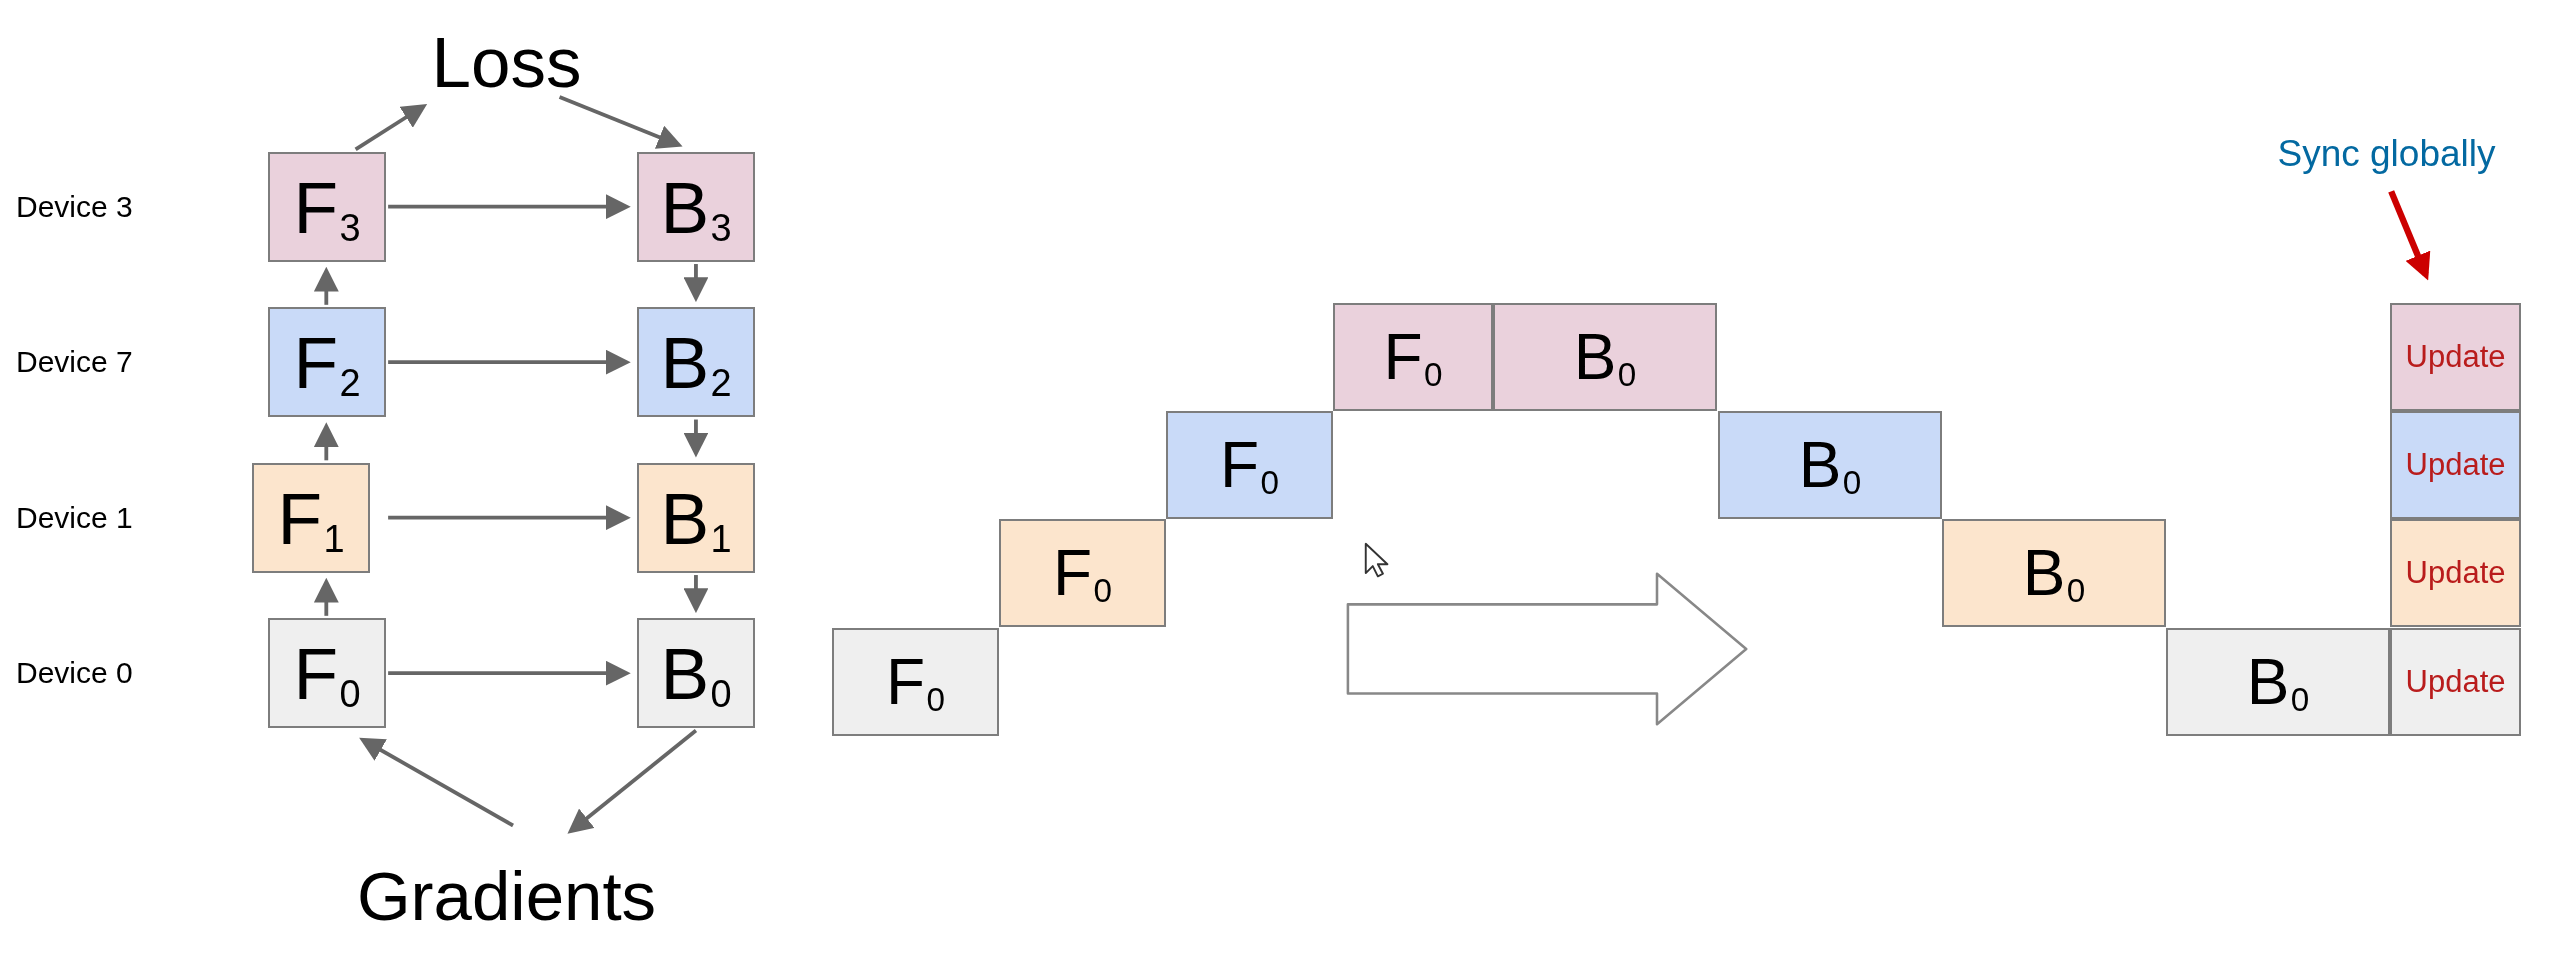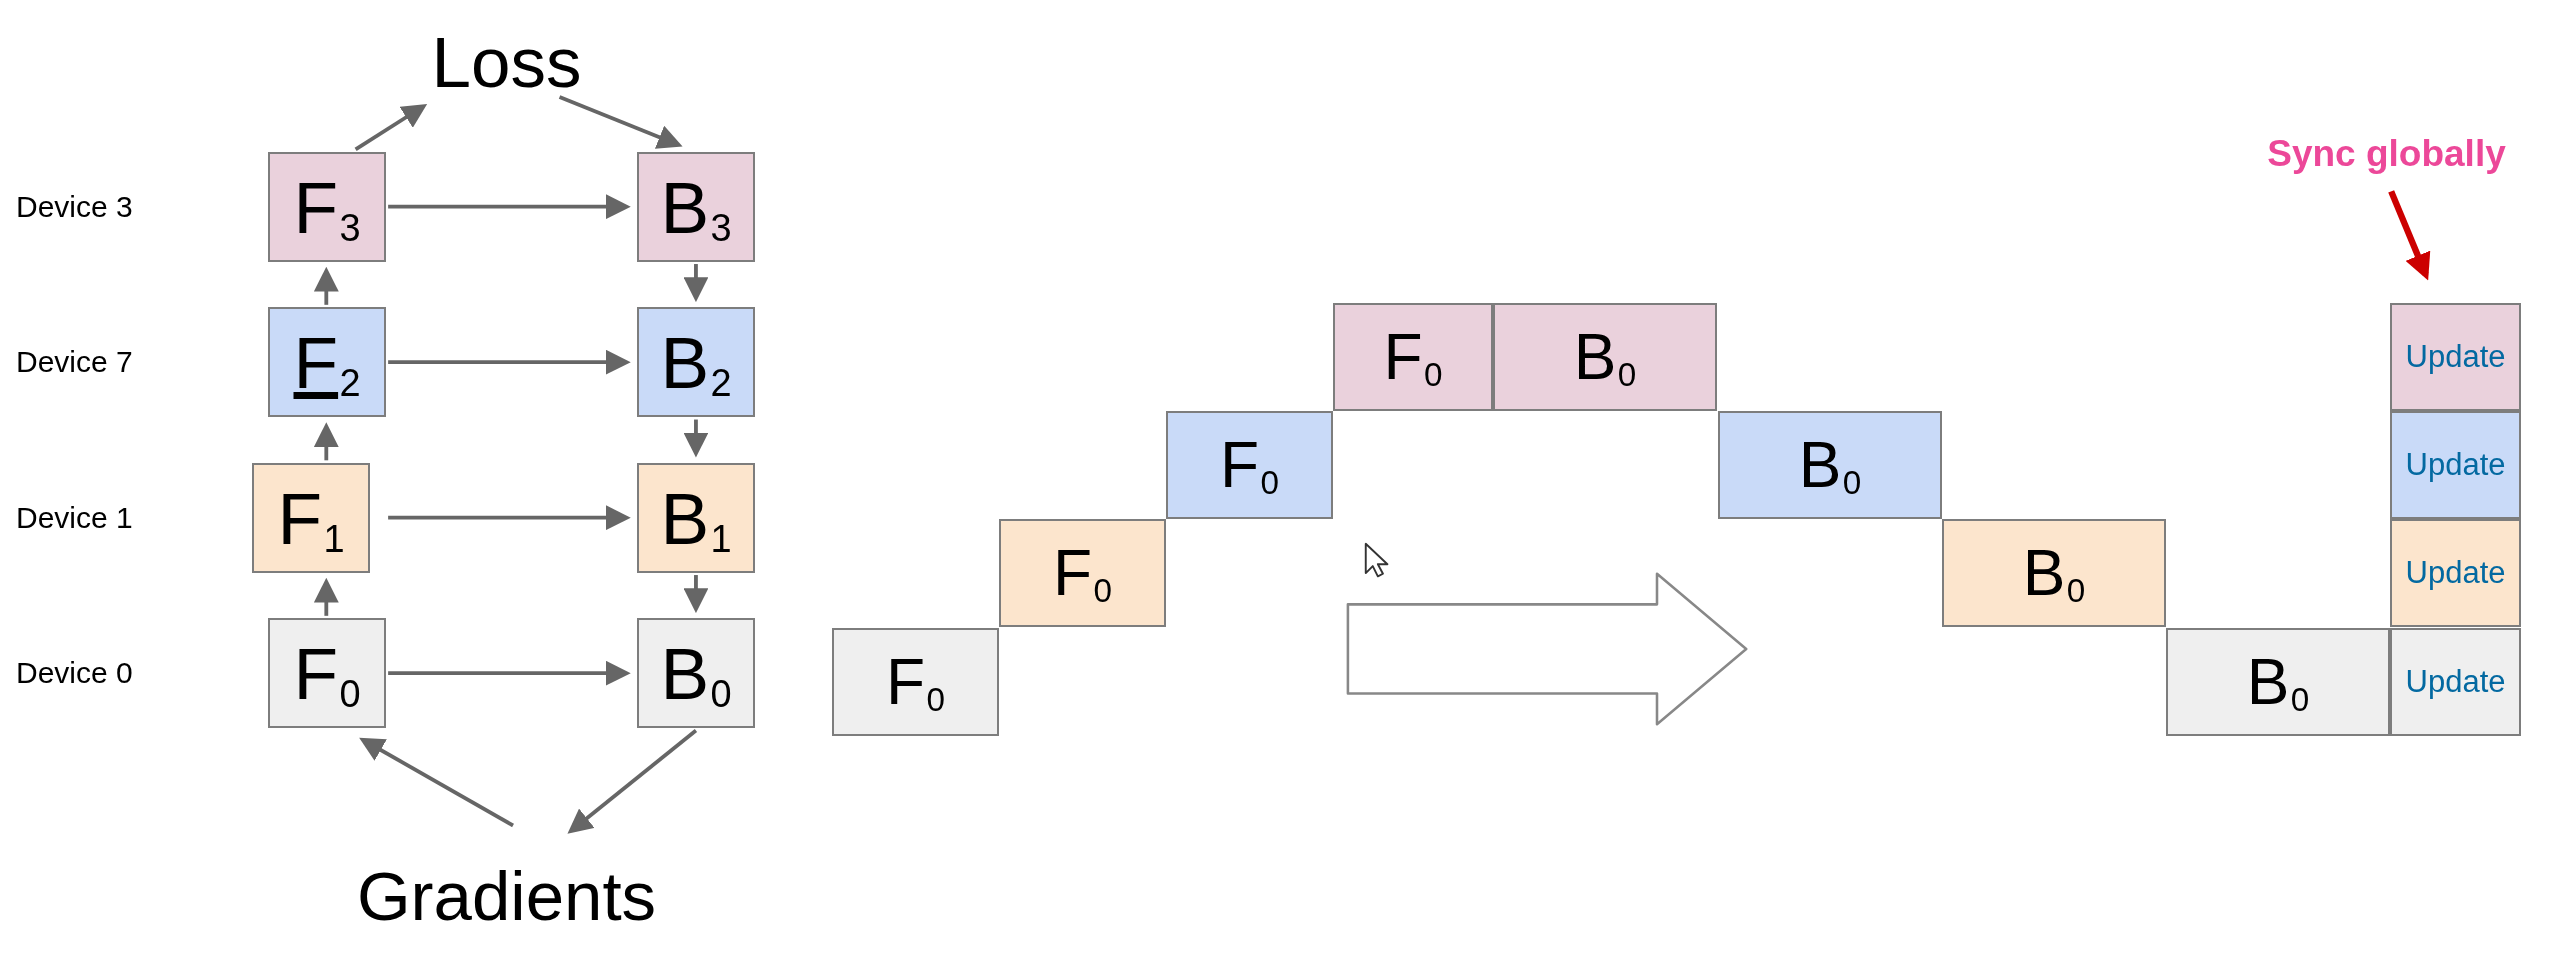--- a/index.html
+++ b/index.html
@@ -6,47 +6,47 @@
   #canvas{
     position:relative;width:2576px;height:978px;background:#ffffff;
     font-family:"Liberation Sans",sans-serif;color:#000;overflow:hidden;
   }
   .box{
     position:absolute;box-sizing:border-box;border:2.5px solid #7d7d7d;
     display:flex;align-items:center;justify-content:center;white-space:nowrap;
   }
   .lbox{width:118px;height:110px;font-size:73px;}
   .tblk{height:108px;font-size:64px;}
-  .upd{height:108px;font-size:31px;color:#0369a1;}
+  .upd{height:108px;font-size:31px;color:#b91c1c;}
   .sb{font-size:0.52em;position:relative;top:0.22em;margin-left:1.3px;}
   .devlabel{
     position:absolute;left:16px;width:178px;height:110px;
     display:flex;align-items:center;font-size:30px;
   }
   .caption{position:absolute;text-align:center;}
   #loss-label{left:379px;top:22px;width:255px;font-size:71px;}
   #gradients-label{left:347px;top:857px;width:319px;font-size:69px;}
   #time-label{left:1364px;top:613px;width:274px;font-size:64px;}
-  #sync-label{left:2227px;top:133px;width:319px;font-size:37px;color:#ec4899;font-weight:bold;}
+  #sync-label{left:2227px;top:133px;width:319px;font-size:37px;color:#0369a1;}
   #arrows{position:absolute;left:0;top:0;pointer-events:none;}
 </style>
 </head>
 <body>
 
 <div id="canvas">
 
   <div class="devlabel" style="top:152px">Device 3</div>
   <div class="devlabel" style="top:307px">Device 7</div>
   <div class="devlabel" style="top:463px">Device 1</div>
   <div class="devlabel" style="top:618px">Device 0</div>
 
   <div class="box lbox" style="left: 268px; top: 152px; background-color: rgb(234, 209, 220);">
     <span><span>F</span><span class="sb">3</span></span>
   </div>
-  <div class="box lbox" style="left: 268px; top: 307px; background-color: rgb(201, 218, 248); text-decoration: underline;">
+  <div class="box lbox" style="left: 268px; top: 307px; background-color: rgb(201, 218, 248);">
     <span><span>F</span><span class="sb">2</span></span>
   </div>
   <div class="box lbox" style="left: 252px; top: 463px; background-color: rgb(252, 229, 205);">
     <span><span>F</span><span class="sb">1</span></span>
   </div>
   <div class="box lbox" style="left: 268px; top: 618px; background-color: rgb(239, 239, 239);">
     <span><span>F</span><span class="sb">0</span></span>
   </div>
 
   <div class="box lbox" style="left: 637px; top: 152px; background-color: rgb(234, 209, 220);">

